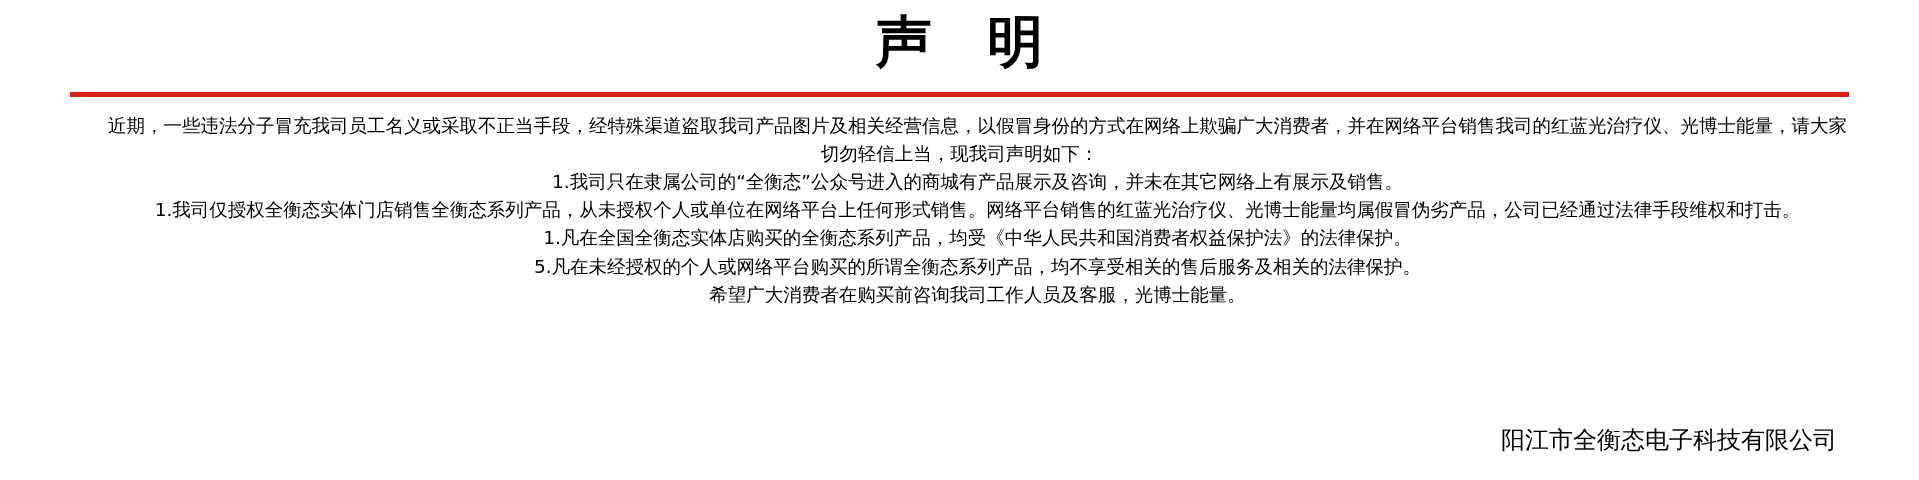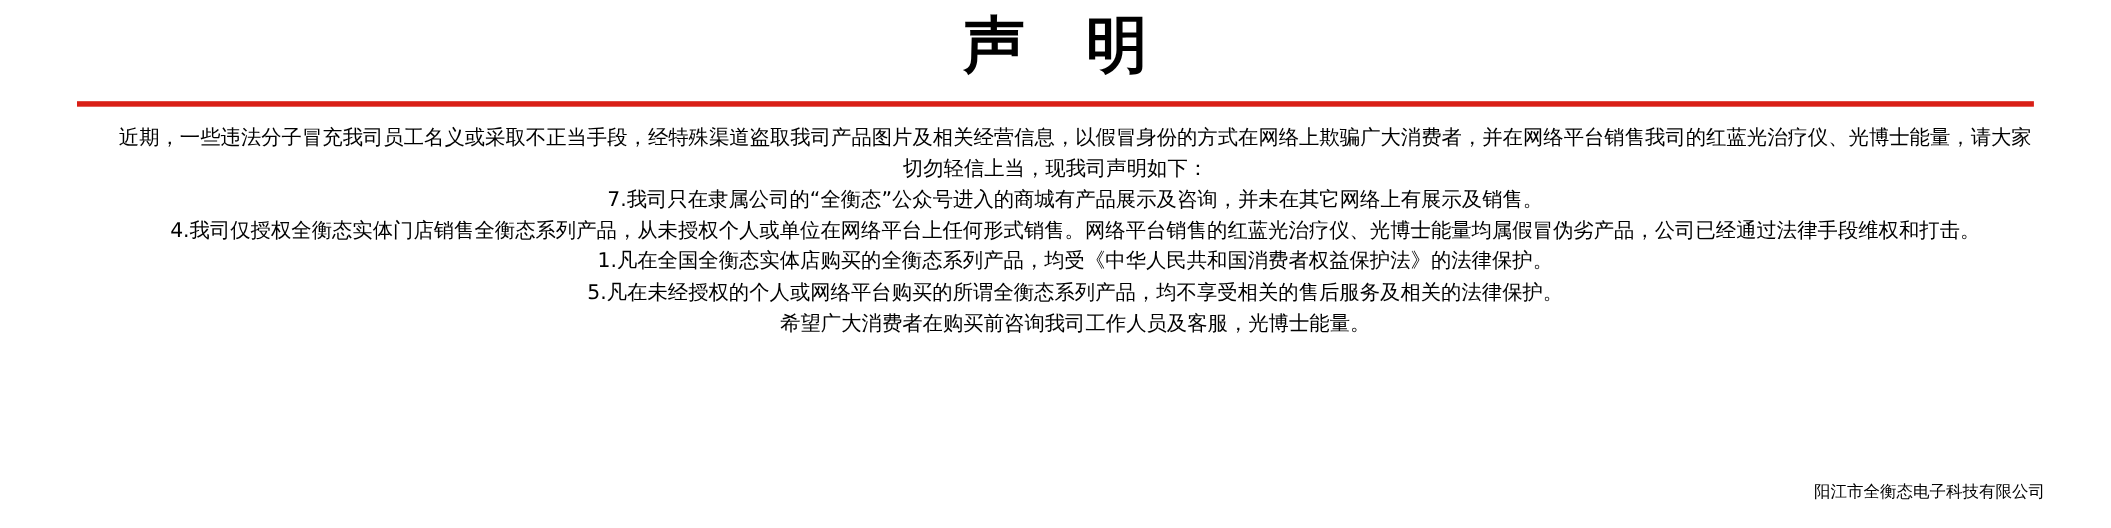--- a/index.html
+++ b/index.html
@@ -59,41 +59,41 @@
   }
   .closing {
     margin-top: 0;
     padding-left: 36px;
     font-size: 18.5px;
     line-height: 1.62;
     font-family: "DejaVu Sans", "Liberation Sans", sans-serif;
   }
   .signature {
     position: absolute;
-    right: 60px;
+    right: 82px;
     bottom: 22px;
     text-align: left;
-    font-size: 15px;
+    font-size: 24px;
     line-height: 1.5;
     font-family: "DejaVu Sans", "Liberation Sans", sans-serif;
   }
 </style>
 </head>
 <body>
 
 <div class="page">
 
   <div class="title">声 明</div>
 
   <div class="rule"></div>
 
   <div class="body-copy">
     <p class="para indent">近期，一些违法分子冒充我司员工名义或采取不正当手段，经特殊渠道盗取我司产品图片及相关经营信息，以假冒身份的方式在网络上欺骗广大消费者，并在网络平台销售我司的红蓝光治疗仪、光博士能量，请大家切勿轻信上当，现我司声明如下：</p>
-    <p class="para indent">7.我司只在隶属公司的“全衡态”公众号进入的商城有产品展示及咨询，并未在其它网络上有展示及销售。</p>
-    <p class="para indent">4.我司仅授权全衡态实体门店销售全衡态系列产品，从未授权个人或单位在网络平台上任何形式销售。网络平台销售的红蓝光治疗仪、光博士能量均属假冒伪劣产品，公司已经通过法律手段维权和打击。</p>
+    <p class="para indent">1.我司只在隶属公司的“全衡态”公众号进入的商城有产品展示及咨询，并未在其它网络上有展示及销售。</p>
+    <p class="para indent">1.我司仅授权全衡态实体门店销售全衡态系列产品，从未授权个人或单位在网络平台上任何形式销售。网络平台销售的红蓝光治疗仪、光博士能量均属假冒伪劣产品，公司已经通过法律手段维权和打击。</p>
     <p class="para indent">1.凡在全国全衡态实体店购买的全衡态系列产品，均受《中华人民共和国消费者权益保护法》的法律保护。</p>
     <p class="para indent">5.凡在未经授权的个人或网络平台购买的所谓全衡态系列产品，均不享受相关的售后服务及相关的法律保护。</p>
     <p class="para indent">希望广大消费者在购买前咨询我司工作人员及客服，光博士能量。</p>
   </div>
 
   <div class="spacer"></div>
 
 
   <div class="signature">
     <div>阳江市全衡态电子科技有限公司</div>

